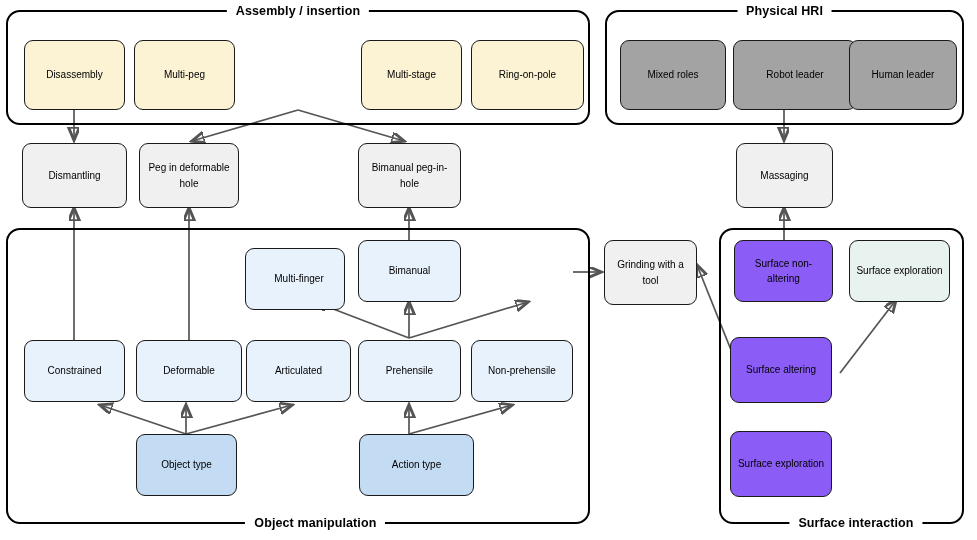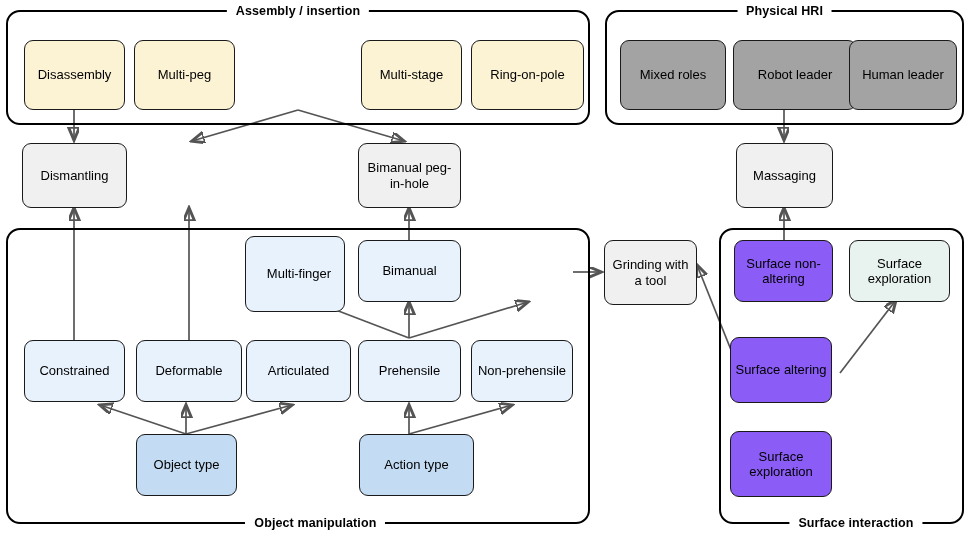--- a/index.html
+++ b/index.html
@@ -36,21 +36,21 @@
   
   .node{
     position:absolute;
     box-sizing:border-box;
     border:1.9px solid #1a1a1a;
     border-radius:9px;
     display:flex;
     align-items:center;
     justify-content:center;
     text-align:center;
-    font-size:13px;
+    font-size:10px;
     line-height:15.5px;
     color:#000000;
     padding:2px 4px;
     background:#ffffff;
   }
   .n-yellow{background:#fcf3d4;}
   .n-pink  {background:#a3a3a3;}
   .n-grey  {background:#f0f0f0;}
   .n-blue  {background:#e8f2fc;}
   .n-blue-d{background:#c3dcf3;}
@@ -116,29 +116,30 @@
   <div class="node n-yellow" style="left:471px;top:40px;width:113px;height:70px;">Ring-on-pole</div>
 
   <div class="group" style="left:605px;top:10px;width:359px;height:115px;">
     <span class="group-label top" style="left:50%;">Physical HRI</span>
   </div>
   <div class="node n-pink" style="left:620px;top:40px;width:106px;height:70px;">Mixed roles</div>
   <div class="node n-pink" style="left:733px;top:40px;width:124px;height:70px;">Robot leader</div>
   <div class="node n-pink" style="left:849px;top:40px;width:108px;height:70px;">Human leader</div>
 
   <div class="node n-grey" style="left:22px;top:143px;width:105px;height:65px;">Dismantling</div>
+  <div class="node n-grey" style="left:139px;top:143px;width:100px;height:65px;">Peg in deformable hole</div>
   <div class="node n-grey" style="left:358px;top:143px;width:103px;height:65px;">Bimanual peg-in-hole</div>
   <div class="node n-grey" style="left:736px;top:143px;width:97px;height:65px;">Massaging</div>
   <div class="node n-grey" style="left:604px;top:240px;width:93px;height:65px;">Grinding with a tool</div>
 
   <div class="group" style="left:6px;top:228px;width:584px;height:296px;">
     <span class="group-label bottom" style="left:53%;">Object manipulation</span>
   </div>
 
-  <div class="node n-blue" style="left:245px;top:236px;width:100px;height:76px;padding-left:12px;">Multi-finger</div>
+  <div class="node n-blue" style="left:245px;top:248px;width:100px;height:62px;padding-left:12px;">Multi-finger</div>
   <div class="node n-blue" style="left:358px;top:240px;width:103px;height:62px;">Bimanual</div>
 
   <div class="node n-blue" style="left:24px;top:340px;width:101px;height:62px;">Constrained</div>
   <div class="node n-blue" style="left:136px;top:340px;width:106px;height:62px;">Deformable</div>
   <div class="node n-blue" style="left:246px;top:340px;width:105px;height:62px;">Articulated</div>
   <div class="node n-blue" style="left:358px;top:340px;width:103px;height:62px;">Prehensile</div>
   <div class="node n-blue" style="left:471px;top:340px;width:102px;height:62px;">Non-prehensile</div>
 
   <div class="node n-blue-d" style="left:136px;top:434px;width:101px;height:62px;">Object type</div>
   <div class="node n-blue-d" style="left:359px;top:434px;width:115px;height:62px;">Action type</div>

